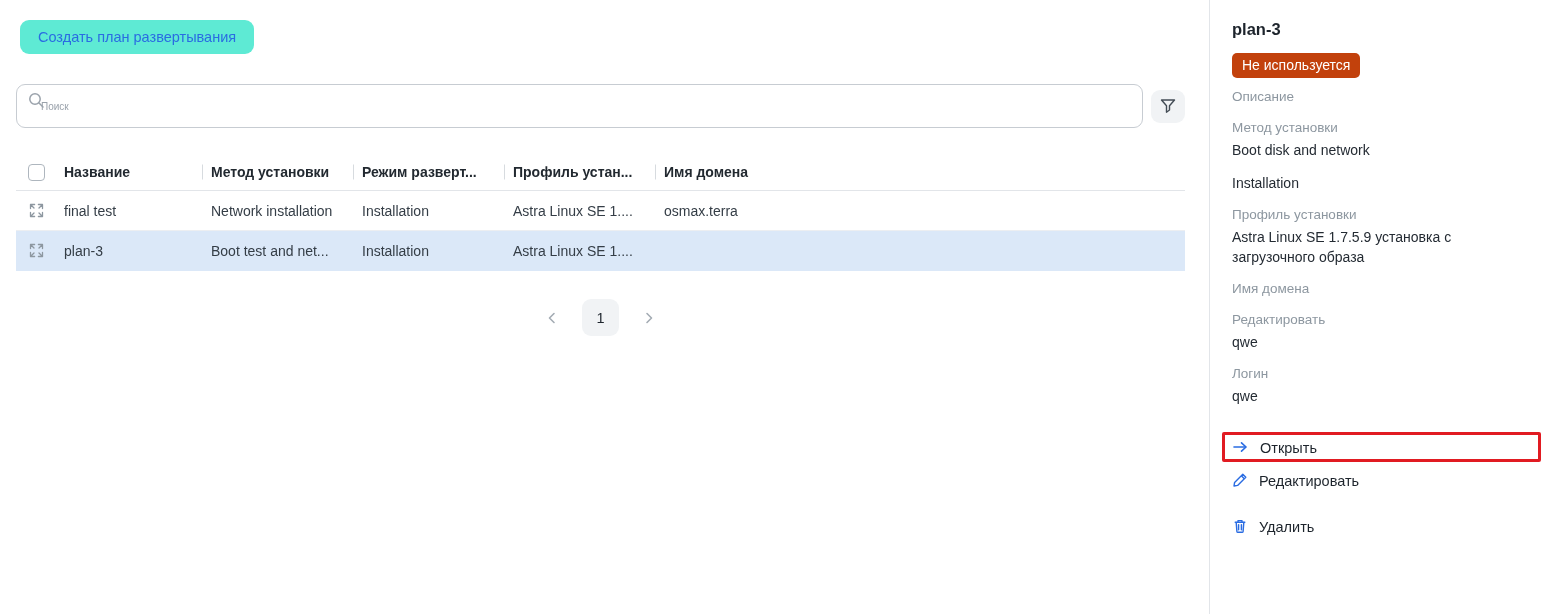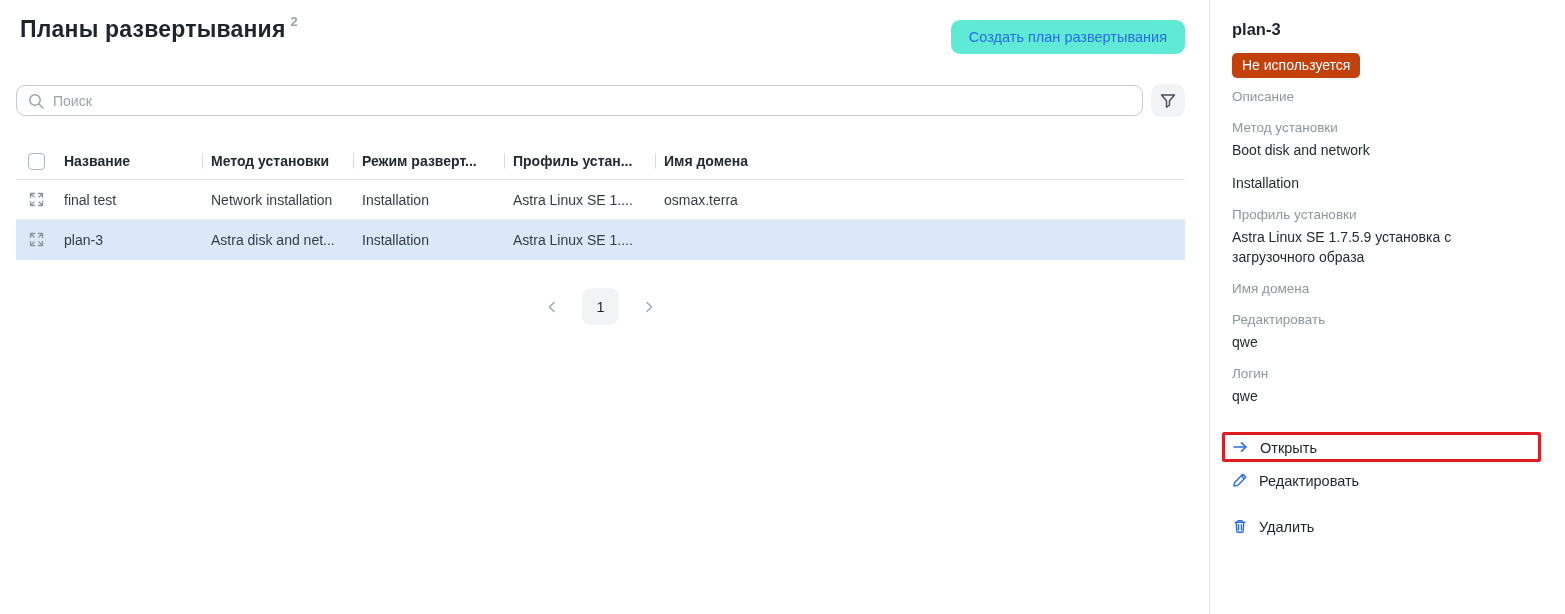--- a/index.html
+++ b/index.html
@@ -11,22 +11,22 @@
   .main { position:absolute; left:0; top:0; width:1209px; height:614px; padding:16px 24px 0 16px; }
 
   .topbar { display:flex; align-items:flex-start; justify-content:space-between; padding-left:4px; }
   .page-title { font-size:23px; font-weight:700; color:#1d242c; letter-spacing:.2px; }
   .page-title sup { font-size:13px; font-weight:700; color:#9aa2ab; margin-left:5px; position:relative; top:-2px; }
   .create-btn { margin-top:4px; background:#5eead4; color:#2a6ce2; border:none; border-radius:9px;
     font-family:inherit; font-size:14.5px; padding:9px 18px; cursor:pointer; }
 
   .search-row { display:flex; align-items:center; margin-top:30px; }
   .search-box { position:relative; flex:1; }
-  .search-input { width:100%; height:31px; border:1px solid #c7ccd2; border-radius:9px;
-    padding:0 12px 0 36px; font-family:inherit; font-size:14px; color:#222930; outline:none; }
+  .search-input { width:100%; height:44px; border:1px solid #c7ccd2; border-radius:9px;
+    padding:0 12px 0 24px; font-family:inherit; font-size:10px; color:#222930; outline:none; }
   .search-input::placeholder { color:#9aa2ab; }
   .search-icon { position:absolute; left:12px; top:8px; }
   .filter-btn { width:34px; height:33px; margin-left:8px; border:none; border-radius:9px;
     background:#f1f3f5; display:flex; align-items:center; justify-content:center; cursor:pointer; }
 
   
   .table { margin-top:26px; }
   .trow { display:flex; align-items:center; }
   .thead { height:37px; border-bottom:1px solid #e2e5e9; }
   .thead .cell { font-size:14px; font-weight:700; color:#222930; }
@@ -74,23 +74,20 @@
   svg { display:block; }
 </style>
 </head>
 <body>
 
 <div class="app">
 
   <div class="main">
 
     <div class="topbar">
-      <div class="page-title">
-        <span>Планы развертывания</span><sup>2</sup>
-      </div>
       <button class="create-btn">Создать план развертывания</button>
     </div>
 
     <div class="search-row">
       <div class="search-box">
         <span class="search-icon">
           <svg width="17" height="17" viewBox="0 0 17 17">
               <circle cx="7" cy="7" r="5.2" fill="none" stroke="#9aa2ab" stroke-width="1.5"></circle>
               <line x1="11" y1="11" x2="15" y2="15" stroke="#9aa2ab" stroke-width="1.5" stroke-linecap="round"></line>
             </svg>
@@ -141,21 +138,21 @@
           <span>
             <svg width="15" height="15" viewBox="0 0 15 15" fill="none" stroke="#8d97a0" stroke-width="1.3" stroke-linecap="round" stroke-linejoin="round">
                 <path d="M5.6 1.5 H1.5 V5.6 M1.5 1.5 L5 5"></path>
                 <path d="M9.4 1.5 H13.5 V5.6 M13.5 1.5 L10 5"></path>
                 <path d="M5.6 13.5 H1.5 V9.4 M1.5 13.5 L5 10"></path>
                 <path d="M9.4 13.5 H13.5 V9.4 M13.5 13.5 L10 10"></path>
               </svg>
           </span>
         </div>
         <div class="cell col-name">plan-3</div>
-        <div class="cell col-method">Astra disk and net...</div>
+        <div class="cell col-method">Boot test and net...</div>
         <div class="cell col-mode">Installation</div>
         <div class="cell col-profile">Astra Linux SE 1....</div>
         <div class="cell col-domain"></div>
       </div>
     </div>
 
     <div class="pagination">
       <button class="pg-arrow">
         <span>
           <svg width="14" height="14" viewBox="0 0 14 14">

